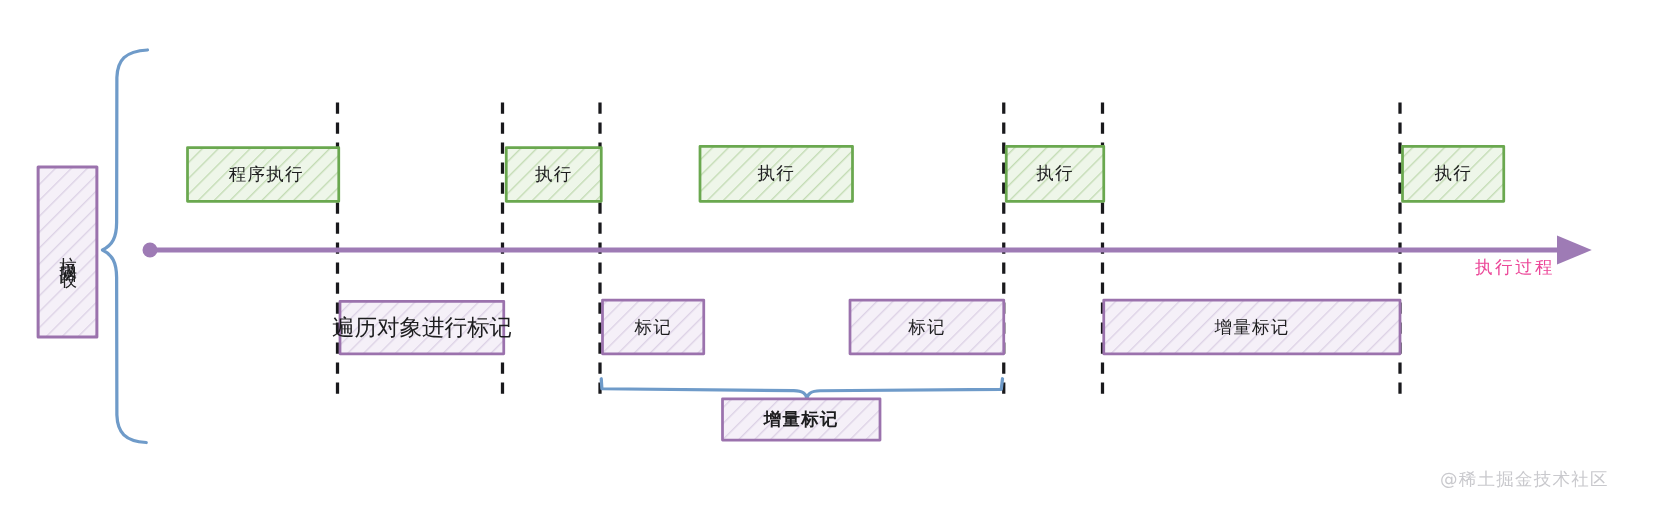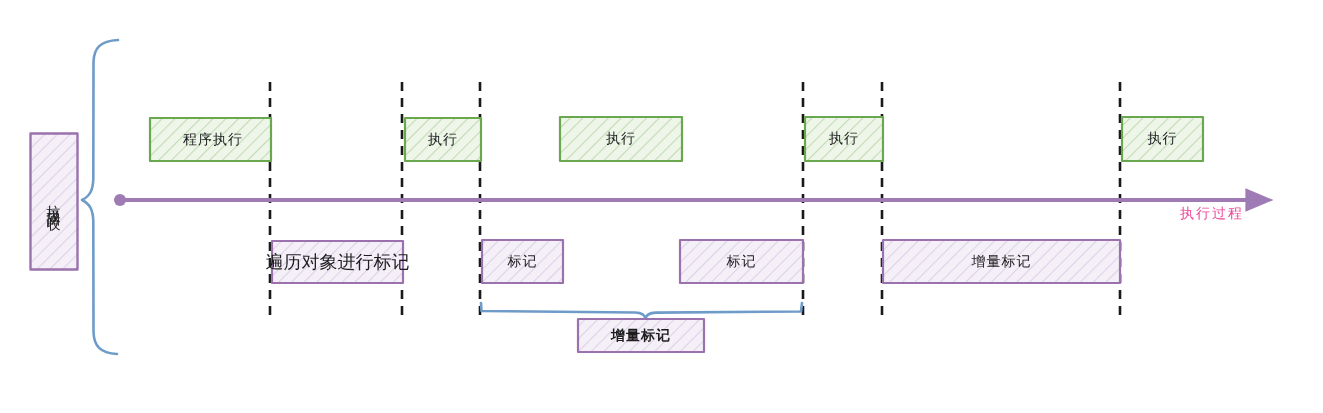--- a/index.html
+++ b/index.html
@@ -120,14 +120,15 @@
 
   <div class="lbl" style="left:272px;top:241px;width:131px;height:42px;font-size:18px;letter-spacing:0px;">遍历对象进行标记</div>
   <div class="lbl" style="left:482px;top:240px;width:81px;height:43px;">标记</div>
   <div class="lbl" style="left:680px;top:240px;width:123px;height:43px;">标记</div>
   <div class="lbl" style="left:883px;top:240px;width:237px;height:43px;">增量标记</div>
 
   <div class="lbl" style="left:578px;top:319px;width:126px;height:33px;font-weight:bold;">增量标记</div>
 
   <div class="axis-label" style="left:1180px;top:205px;">执行过程</div>
 
+  <div class="watermark" style="left:1152px;top:375px;">@稀土掘金技术社区</div>
 
 </div>
 
 </body></html>

